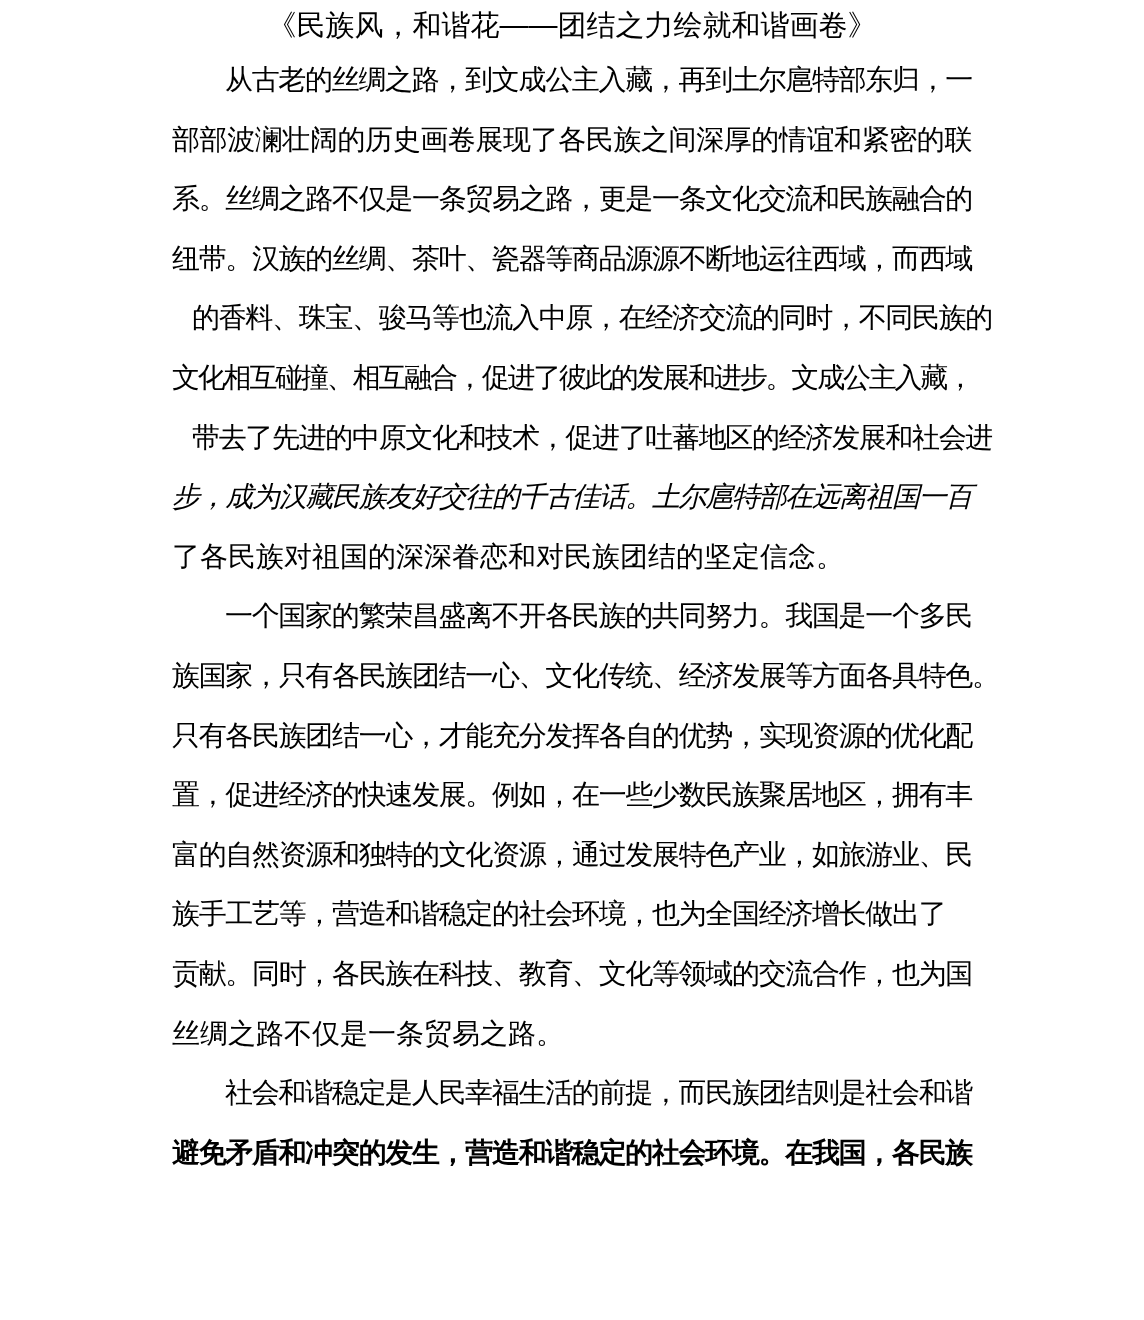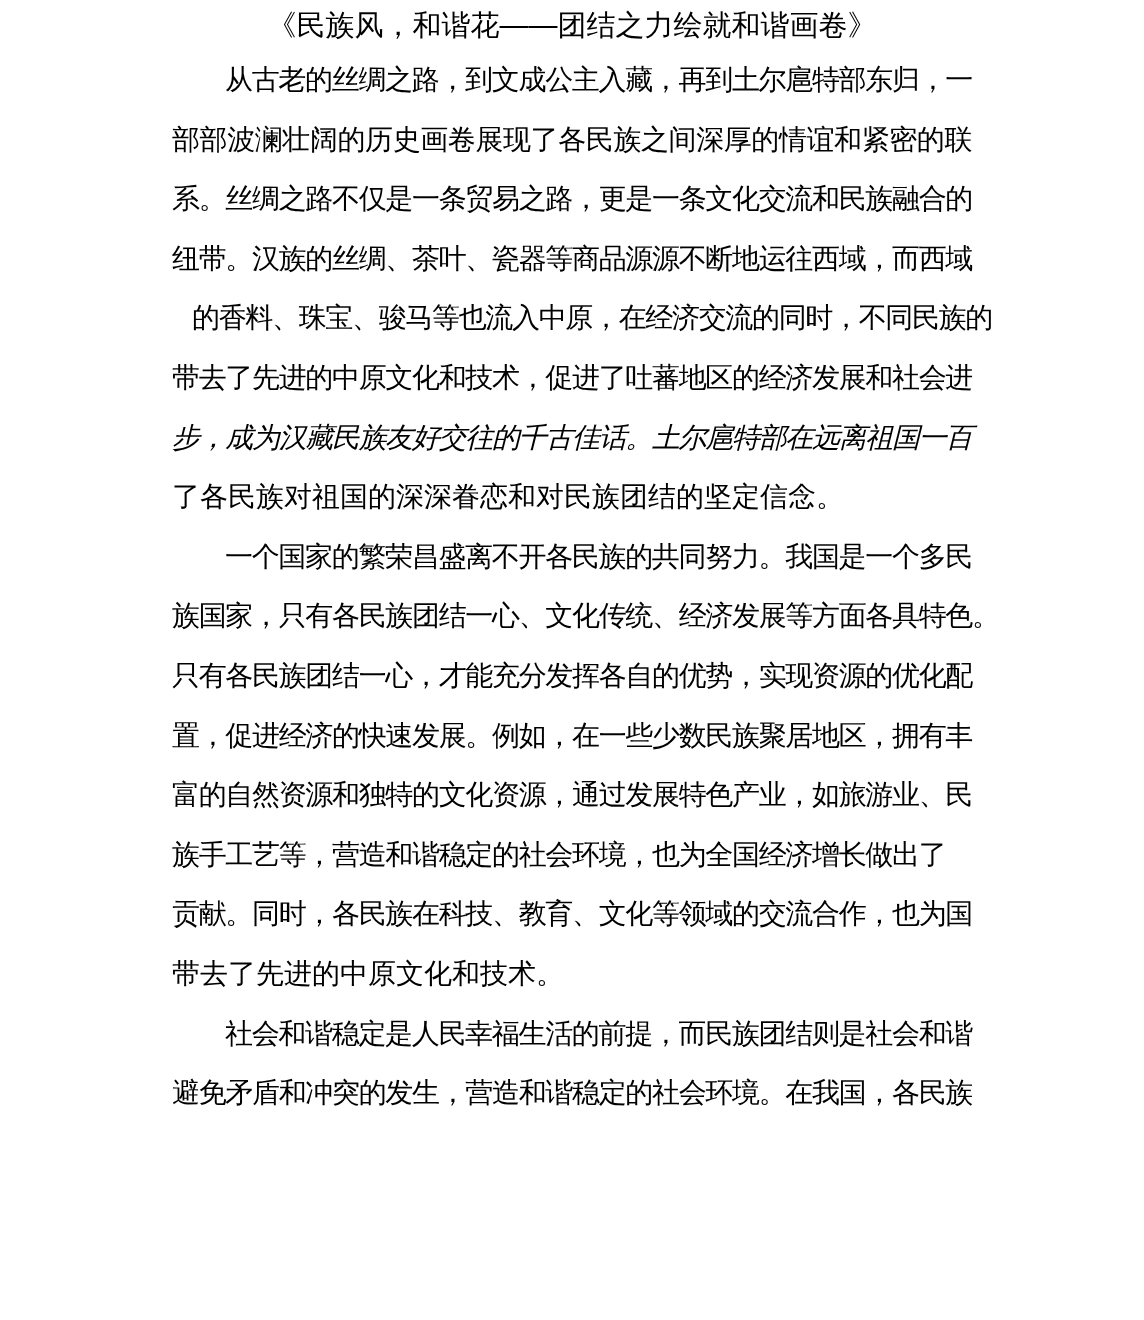--- a/index.html
+++ b/index.html
@@ -54,32 +54,33 @@
 
 <div class="page" style="color: rgb(0, 0, 0);">
   <div class="doc-title">《民族风，和谐花——团结之力绘就和谐画卷》</div>
   <div class="doc-body">
       <div class="para">
         <div class="line indent"><span class="line-text" style="letter-spacing: -1.321px;">从古老的丝绸之路，到文成公主入藏，再到土尔扈特部东归，一</span></div>
         <div class="line"><span class="line-text" style="letter-spacing: -0.414px;">部部波澜壮阔的历史画卷展现了各民族之间深厚的情谊和紧密的联</span></div>
         <div class="line"><span class="line-text" style="letter-spacing: -1.333px;">系。丝绸之路不仅是一条贸易之路，更是一条文化交流和民族融合的</span></div>
         <div class="line"><span class="line-text" style="letter-spacing: -1.333px;">纽带。汉族的丝绸、茶叶、瓷器等商品源源不断地运往西域，而西域</span></div>
         <div class="line"><span class="line-text" style="letter-spacing: -1.333px; margin-left: 20px;">的香料、珠宝、骏马等也流入中原，在经济交流的同时，不同民族的</span></div>
-        <div class="line"><span class="line-text" style="letter-spacing: -1.333px;">带去了先进的中原文化和技术，促进了吐蕃地区的经济发展和社会进</span></div>
+        <div class="line"><span class="line-text" style="letter-spacing: -2.194px;">文化相互碰撞、相互融合，促进了彼此的发展和进步。文成公主入藏，</span></div>
+        <div class="line"><span class="line-text" style="letter-spacing: -1.333px; margin-left: 20px;">带去了先进的中原文化和技术，促进了吐蕃地区的经济发展和社会进</span></div>
         <div class="line"><span class="line-text" style="letter-spacing: -1.333px; font-style: italic;">步，成为汉藏民族友好交往的千古佳话。土尔扈特部在远离祖国一百</span></div>
         <div class="line"><span class="line-text">了各民族对祖国的深深眷恋和对民族团结的坚定信念。</span></div>
       </div>
       <div class="para">
         <div class="line indent"><span class="line-text" style="letter-spacing: -1.321px;">一个国家的繁荣昌盛离不开各民族的共同努力。我国是一个多民</span></div>
         <div class="line"><span class="line-text" style="letter-spacing: -1.333px;">族国家，只有各民族团结一心、文化传统、经济发展等方面各具特色。</span></div>
         <div class="line"><span class="line-text" style="letter-spacing: -1.333px;">只有各民族团结一心，才能充分发挥各自的优势，实现资源的优化配</span></div>
         <div class="line"><span class="line-text" style="letter-spacing: -1.333px;">置，促进经济的快速发展。例如，在一些少数民族聚居地区，拥有丰</span></div>
         <div class="line"><span class="line-text" style="letter-spacing: -1.333px;">富的自然资源和独特的文化资源，通过发展特色产业，如旅游业、民</span></div>
         <div class="line"><span class="line-text" style="letter-spacing: -1.333px;">族手工艺等，营造和谐稳定的社会环境，也为全国经济增长做出了</span></div>
         <div class="line"><span class="line-text" style="letter-spacing: -1.333px;">贡献。同时，各民族在科技、教育、文化等领域的交流合作，也为国</span></div>
-        <div class="line"><span class="line-text">带去了先进的中原文化和技术。</span></div>
+        <div class="line"><span class="line-text">丝绸之路不仅是一条贸易之路。</span></div>
       </div>
       <div class="para">
         <div class="line indent"><span class="line-text" style="letter-spacing: -1.321px;">社会和谐稳定是人民幸福生活的前提，而民族团结则是社会和谐</span></div>
-        <div class="line"><span class="line-text" style="letter-spacing: -1.333px;">避免矛盾和冲突的发生，营造和谐稳定的社会环境。在我国，各民族</span></div>
+        <div class="line"><span class="line-text" style="letter-spacing: -1.333px; font-weight: bold;">避免矛盾和冲突的发生，营造和谐稳定的社会环境。在我国，各民族</span></div>
       </div>
     </div>
 </div>
 
 </body></html>

